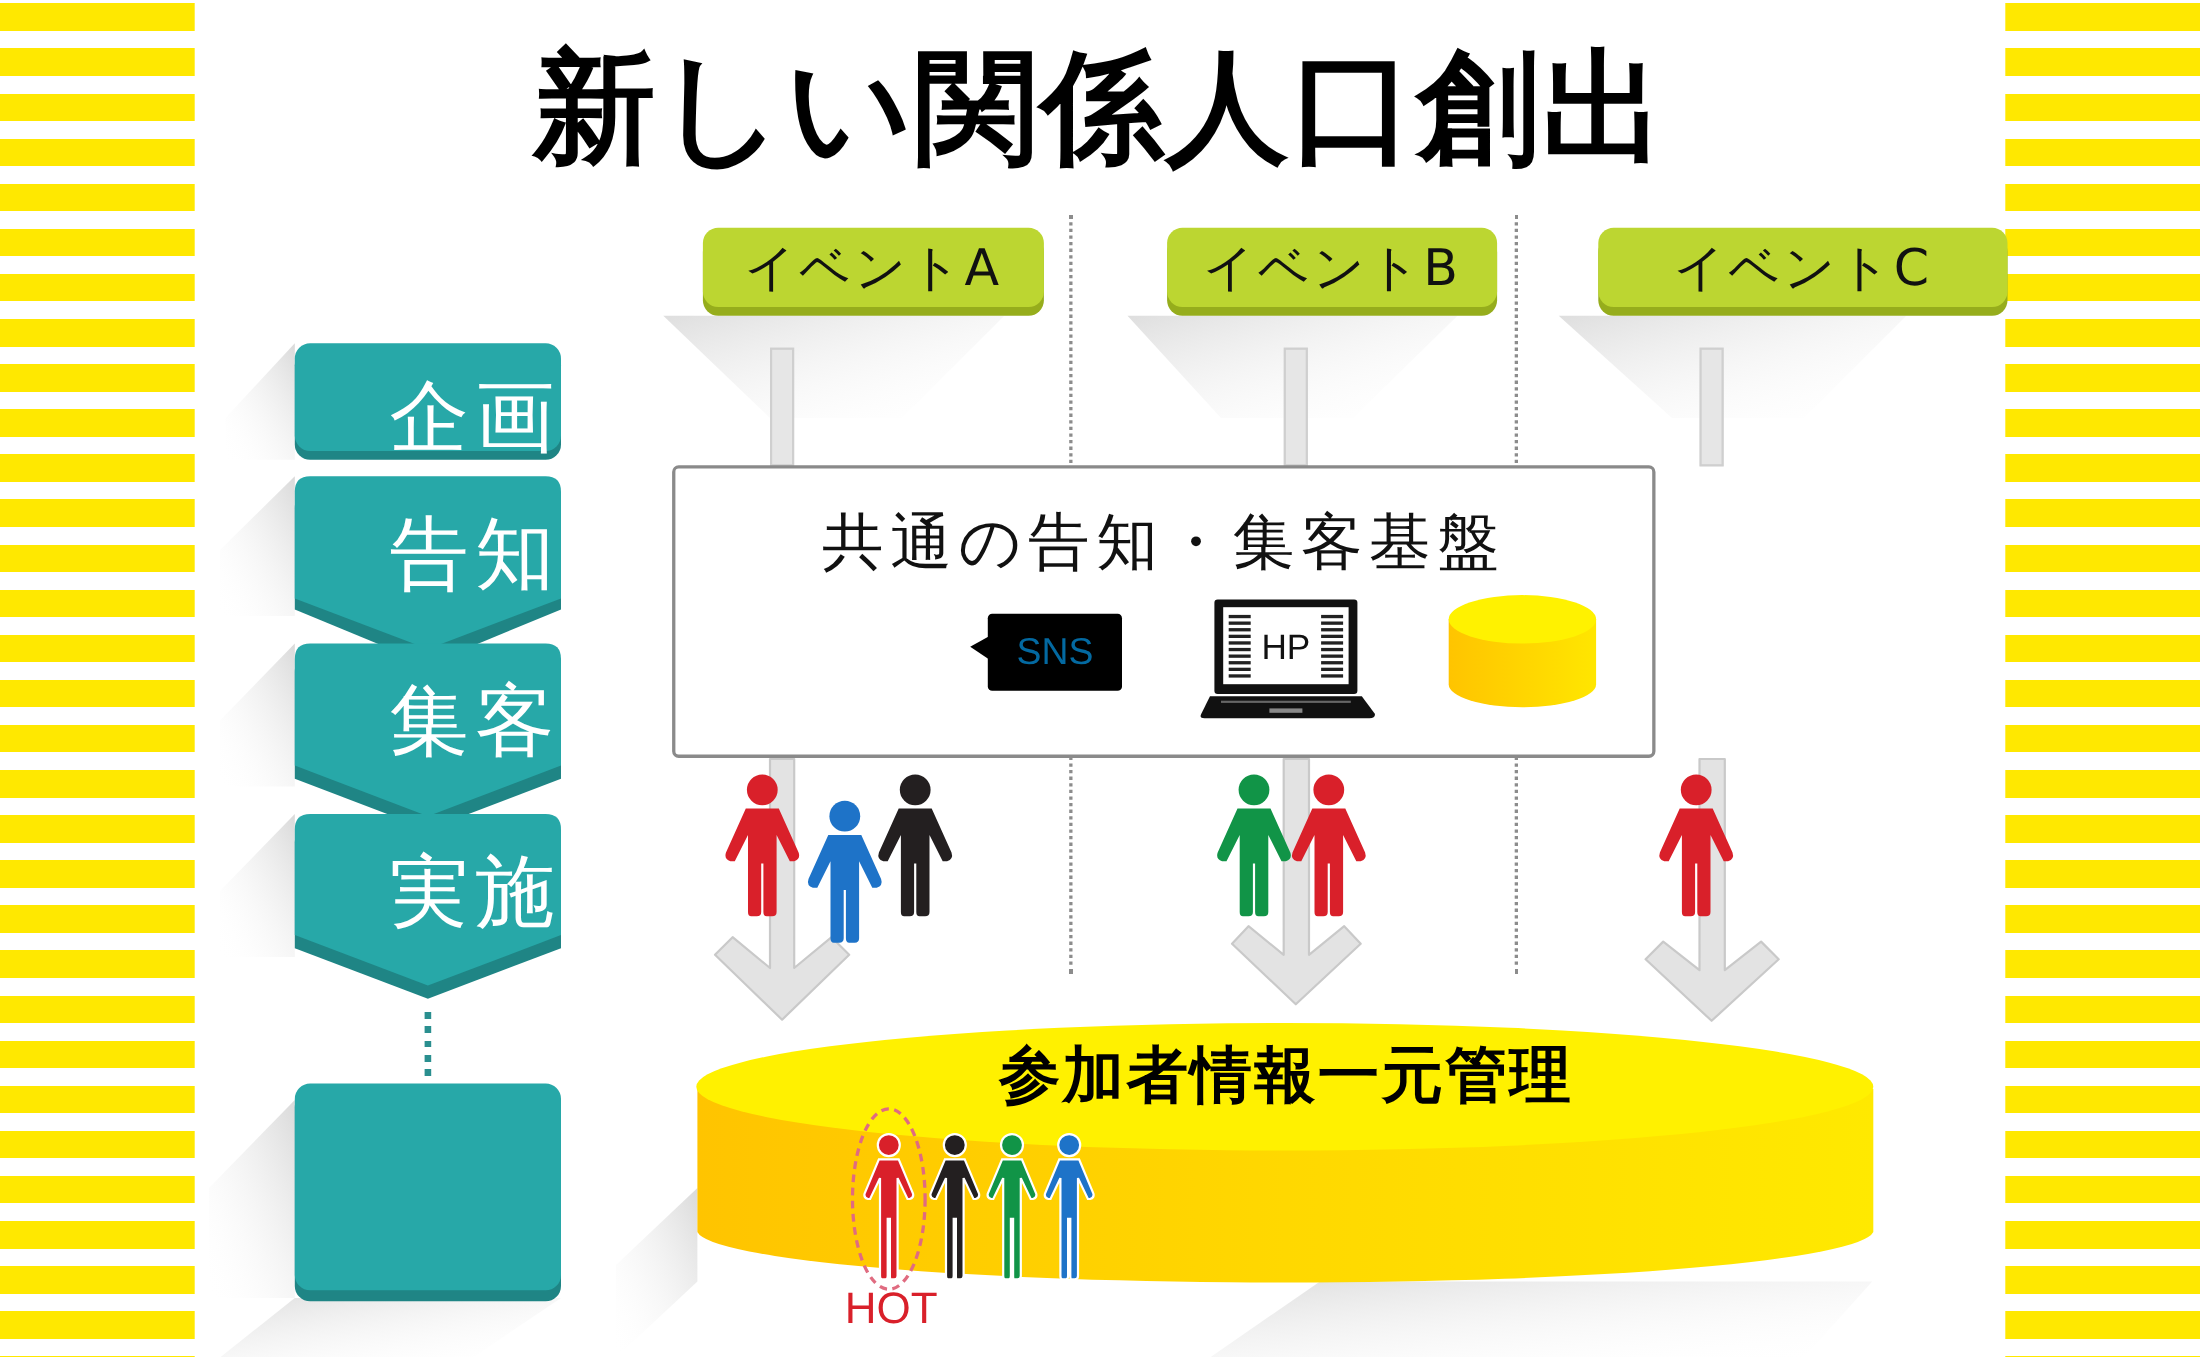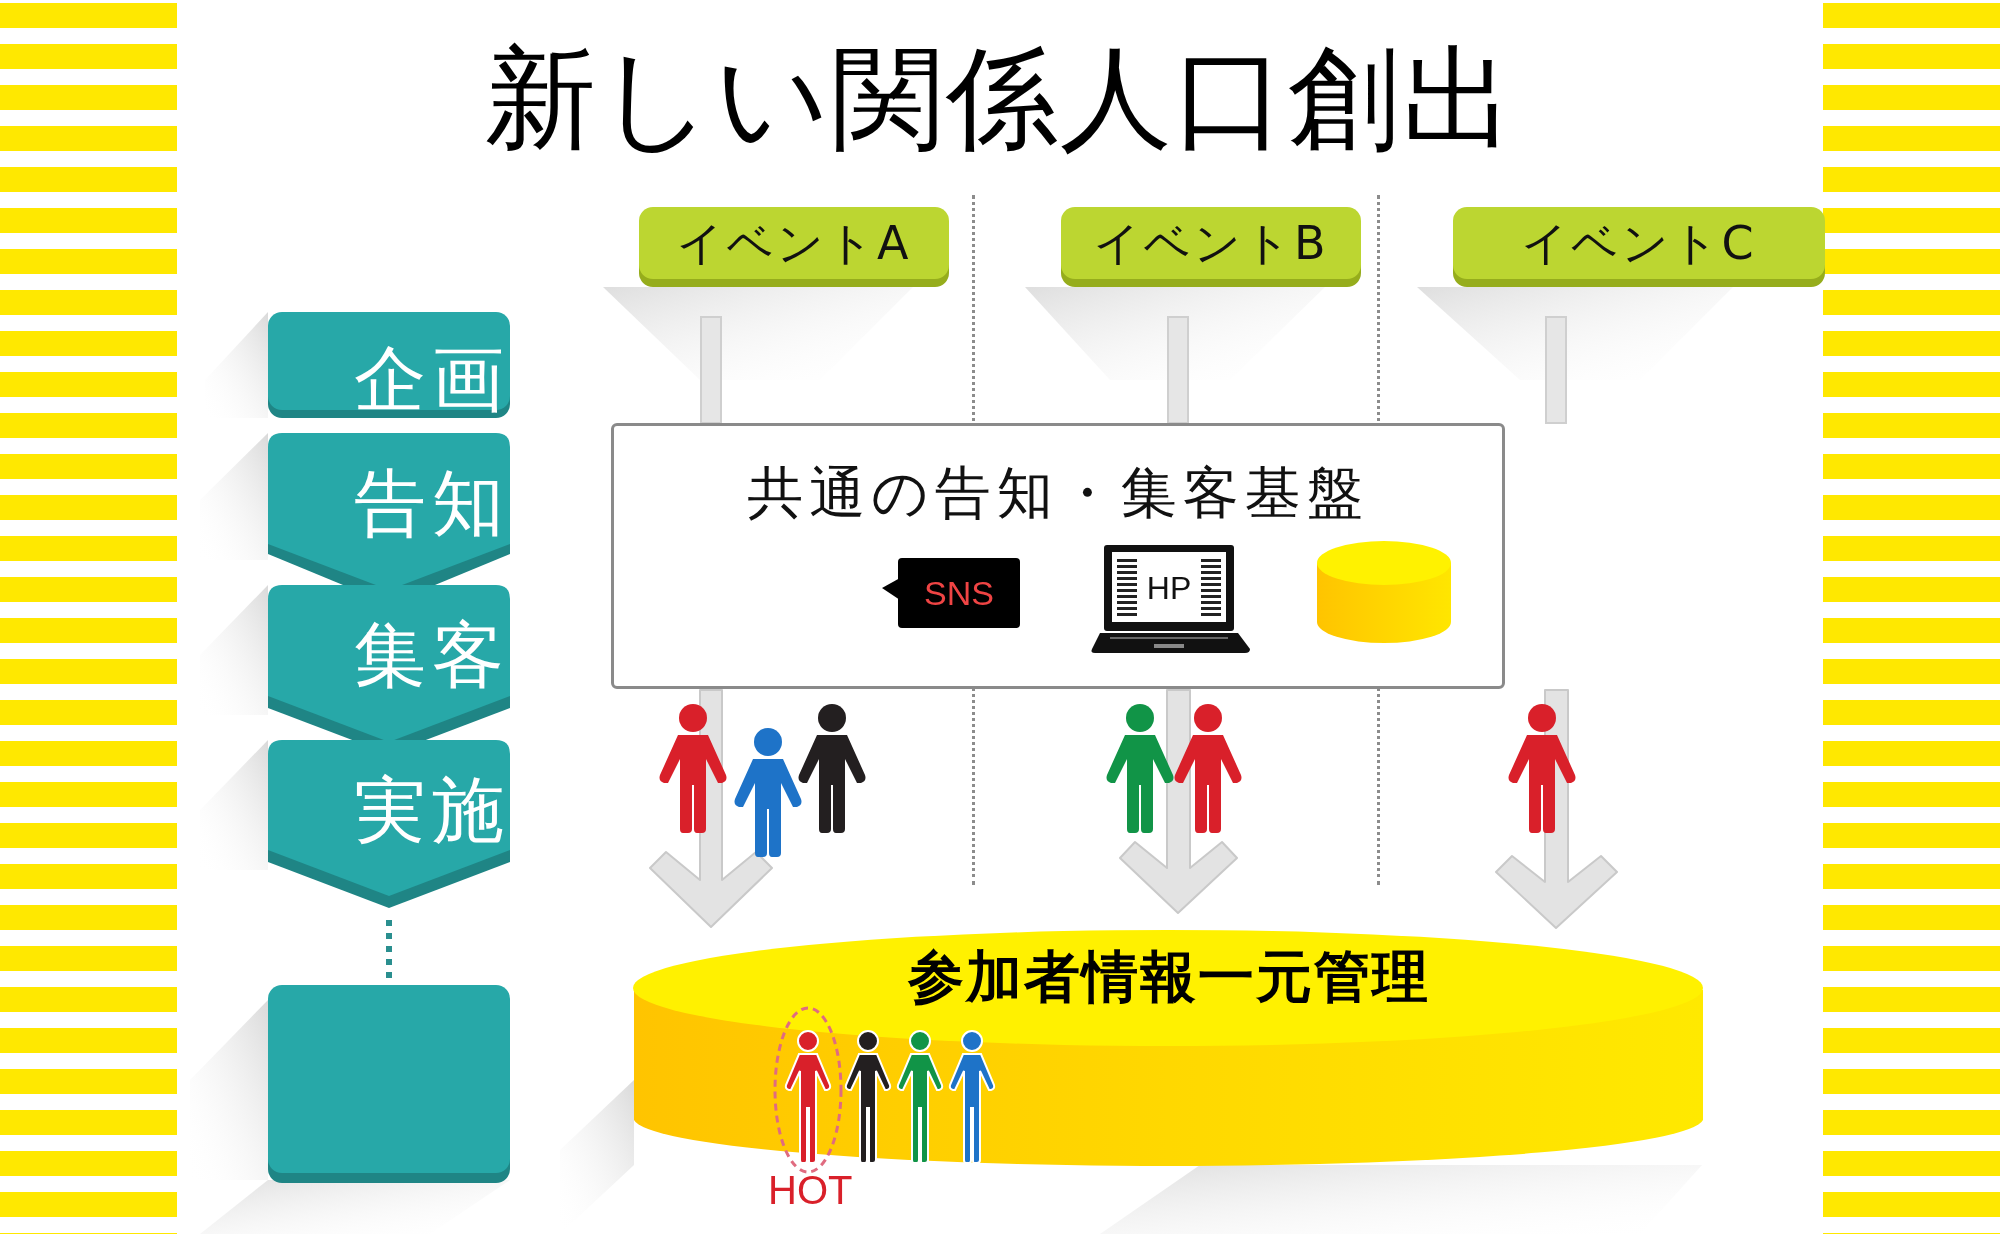--- a/index.html
+++ b/index.html
@@ -10,21 +10,21 @@
     background: repeating-linear-gradient(to bottom,
       #ffffff 0px, #ffffff 3px,
       #ffe800 3px, #ffe800 28px,
       #ffffff 28px, #ffffff 41px);
   }
   #stripes-left { left: 0; width: 177px; }
   #stripes-right { left: 1823px; width: 177px; }
 
   .title {
     position: absolute; left: 400px; top: 28px; width: 1200px; height: 140px;
-    text-align: center; font-size: 112px; font-weight: normal; color: #000;
+    text-align: center; font-size: 112px; font-weight: bold; color: #000;
     line-height: 140px; letter-spacing: 2px;
   }
 
   .divider {
     position: absolute; top: 195px; width: 0; height: 690px;
     border-left: 3px dotted #8c8c8c;
   }
 
   .shadow-diag {
     position: absolute; pointer-events: none;
@@ -49,21 +49,21 @@
     background: #fff; border: 3px solid #8a8a8a; border-radius: 6px;
     box-sizing: border-box;
   }
   .platform-title {
     position: absolute; left: 0; top: 30px; width: 100%;
     text-align: center; font-size: 56px; color: #111; letter-spacing: 6px;
   }
 
   .sns-bubble {
     position: absolute; left: 898px; top: 558px; width: 122px; height: 70px;
-    background: #000; border-radius: 4px; color: #ef4444;
+    background: #000; border-radius: 4px; color: #0369a1;
     font-family: "Liberation Sans", sans-serif; font-size: 34px;
     line-height: 70px; text-align: center;
   }
   .sns-tail {
     position: absolute; left: 882px; top: 578px; width: 0; height: 0;
     border-top: 10px solid transparent; border-bottom: 12px solid transparent;
     border-right: 18px solid #000;
   }
 
   .step {

